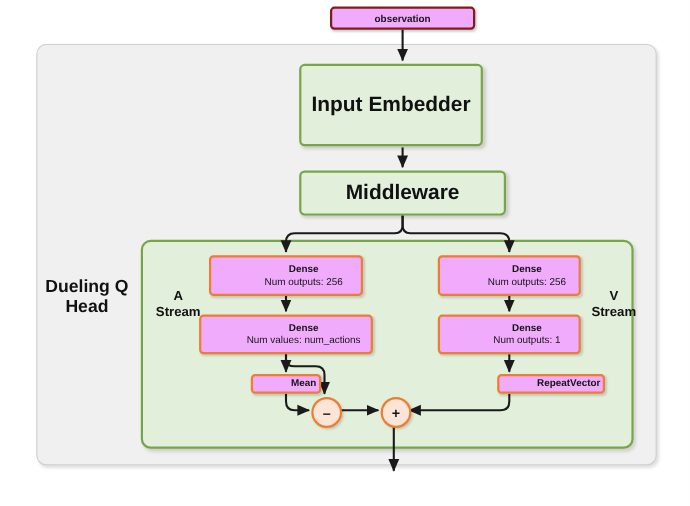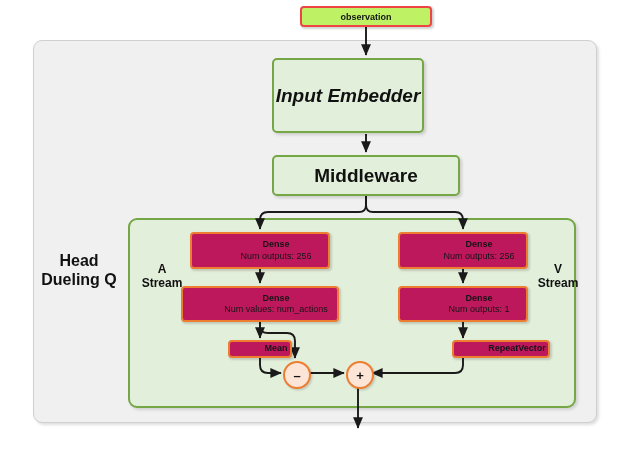--- a/index.html
+++ b/index.html
@@ -58,43 +58,43 @@
     height: 186px;
     background: #e2efda;
     border: 2px solid #76a747;
     border-radius: 9px;
     box-shadow: 2px 2px 3px rgba(0,0,0,0.13);
     z-index: 2;
   }
 
   
   .io-box {
-    background: #bef264;
-    border: 2px solid #ef4444;
+    background: #f0abfc;
+    border: 2px solid #7f1d1d;
     border-radius: 4px;
     font-size: 9px;
     font-weight: 600;
     color: #141414;
     box-shadow: 1.5px 1.5px 2px rgba(0,0,0,0.18);
   }
 
   
   .green-box {
     background: #e2efda;
     border: 2px solid #76a747;
     border-radius: 5px;
     box-shadow: 2px 2px 3px rgba(0,0,0,0.15);
     font-size: 19px;
     font-weight: bold;
     color: #111111;
   }
 
   
   .orange-box {
-    background: #be185d;
+    background: #f0abfc;
     border: 2px solid #ed7d31;
     border-radius: 4px;
     box-shadow: 1.5px 1.5px 2px rgba(0,0,0,0.15);
     color: #141414;
     line-height: 1.25;
     padding-left: 32px;
   }
   .orange-box .ln-title {
     font-size: 9px;
     font-weight: bold;
@@ -180,31 +180,31 @@
       <path d="M463,358 L463,365 Q463,373 455,373 L372,373"></path>
 
       <path d="M358,385 L358,428"></path>
     </g>
   </svg>
 
   <div class="node io-box" style="left:300px; top:6px; width:132px; height:21px;">
     <span>observation</span>
   </div>
 
-  <div class="node green-box" style="left:272px; top:58px; width:152px; height:75px;font-style:italic;">
+  <div class="node green-box" style="left:272px; top:58px; width:167px; height:75px;">
     <span>Input Embedder</span>
   </div>
 
   <div class="node green-box" style="left:272px; top:155px; width:188px; height:41px;">
     <span>Middleware</span>
   </div>
 
   <div class="label-text label-head" style="left:32px; top:252px; width:94px;">
+    <div>Dueling Q</div>
     <div>Head</div>
-    <div>Dueling Q</div>
   </div>
 
   <div class="label-text label-stream" style="left:136px; top:262px; width:52px;">
     <div>A</div>
     <div>Stream</div>
   </div>
 
   <div class="label-text label-stream" style="left:530px; top:262px; width:56px;">
     <div>V</div>
     <div>Stream</div>

